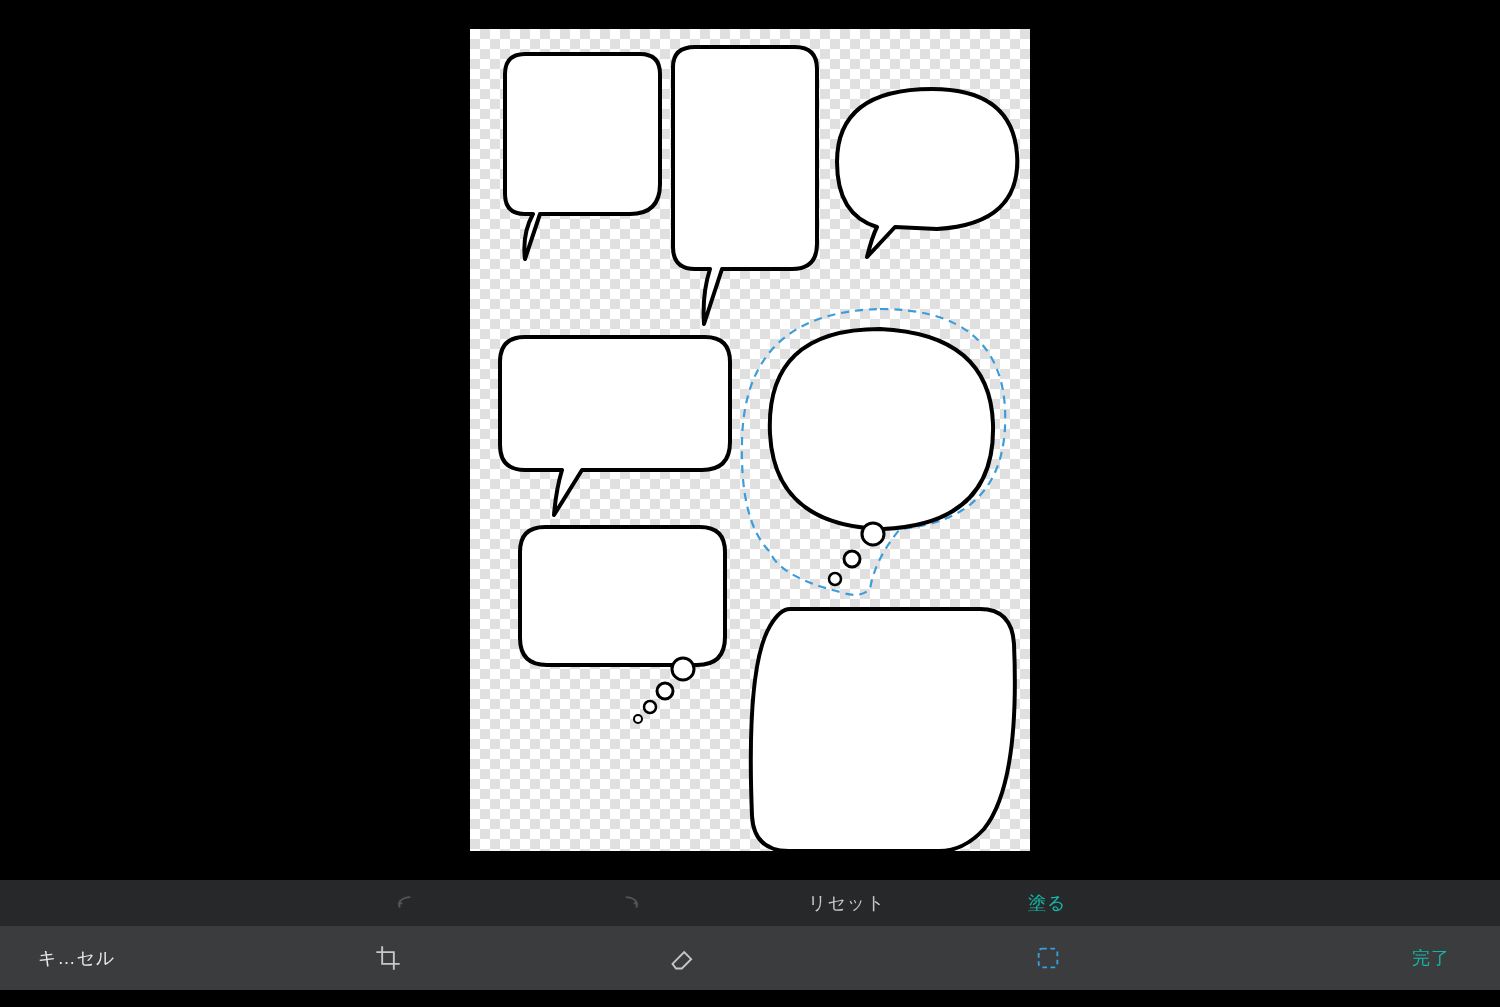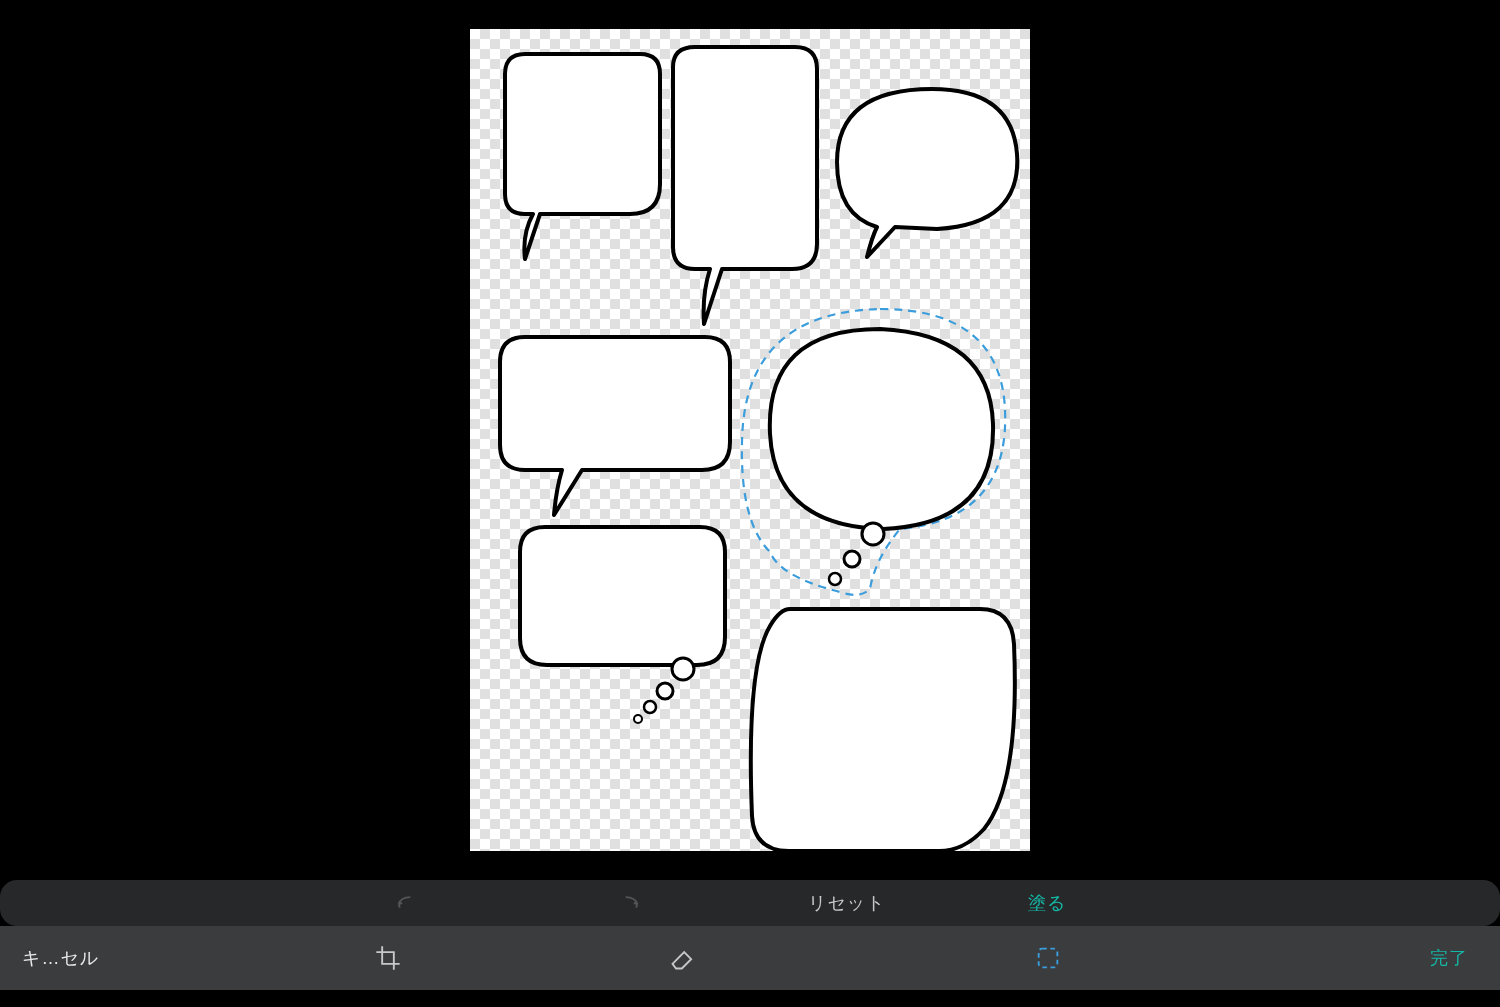--- a/index.html
+++ b/index.html
@@ -41,21 +41,20 @@
     }
     .upper-toolbar {
       position: absolute;
       top: 880px;
       left: 0;
       width: 1500px;
       height: 46px;
       background: #27282a;
       display: flex;
       align-items: center;
-      border-radius: 17px;
     }
     .lower-toolbar {
       position: absolute;
       top: 926px;
       left: 0;
       width: 1500px;
       height: 64px;
       background: #3b3c3e;
       display: flex;
       align-items: center;
@@ -83,25 +82,25 @@
       align-items: center;
       cursor: pointer;
     }
     .tb-text.active { color: #14b8a6; }
     .tb-text.cancel { color: #e8e8e8; }
     .undo-pos { position:absolute; left:380px; }
     .redo-pos { position:absolute; left:600px; }
     .reset-pos { position:absolute; left:790px; }
     .fillmode-pos { position:absolute; left:1010px; }
 
-    .cancel-pos { position:absolute; left:4px; }
+    .cancel-pos { position:absolute; left:20px; }
     .crop-pos { position:absolute; left:360px; }
     .eraser-pos { position:absolute; left:655px; }
     .select-pos { position:absolute; left:1020px; }
-    .done-pos { position:absolute; right:14px; }
+    .done-pos { position:absolute; right:32px; }
 
     svg.ico { width:28px; height:28px; stroke:#c8c8c8; fill:none; stroke-width:1.6; }
     .tb-btn.active svg.ico, .select-icon-active svg.ico { stroke:#3b9ddb; }
     .disabled svg.ico { stroke:#555; }
   </style>
 </head>
 <body>
 
 <div class="viewport">
   <div class="canvas-wrap">

